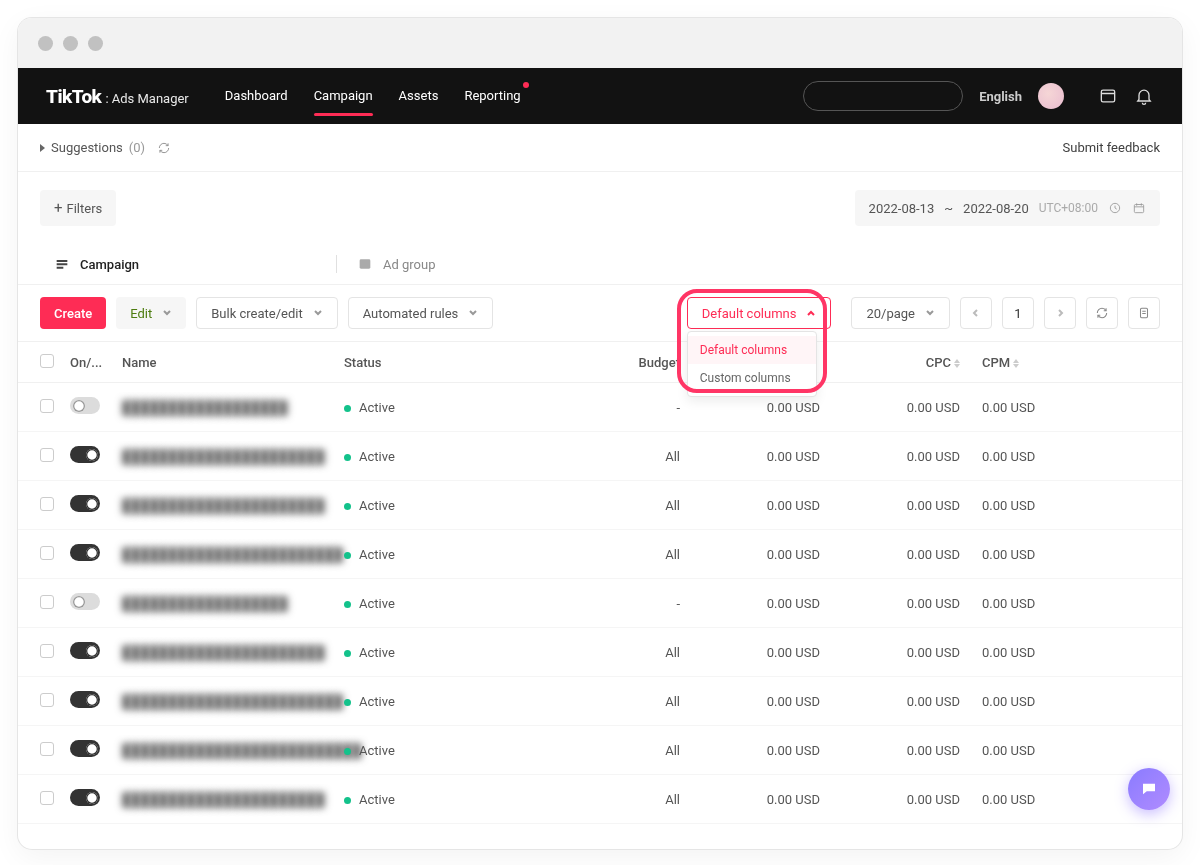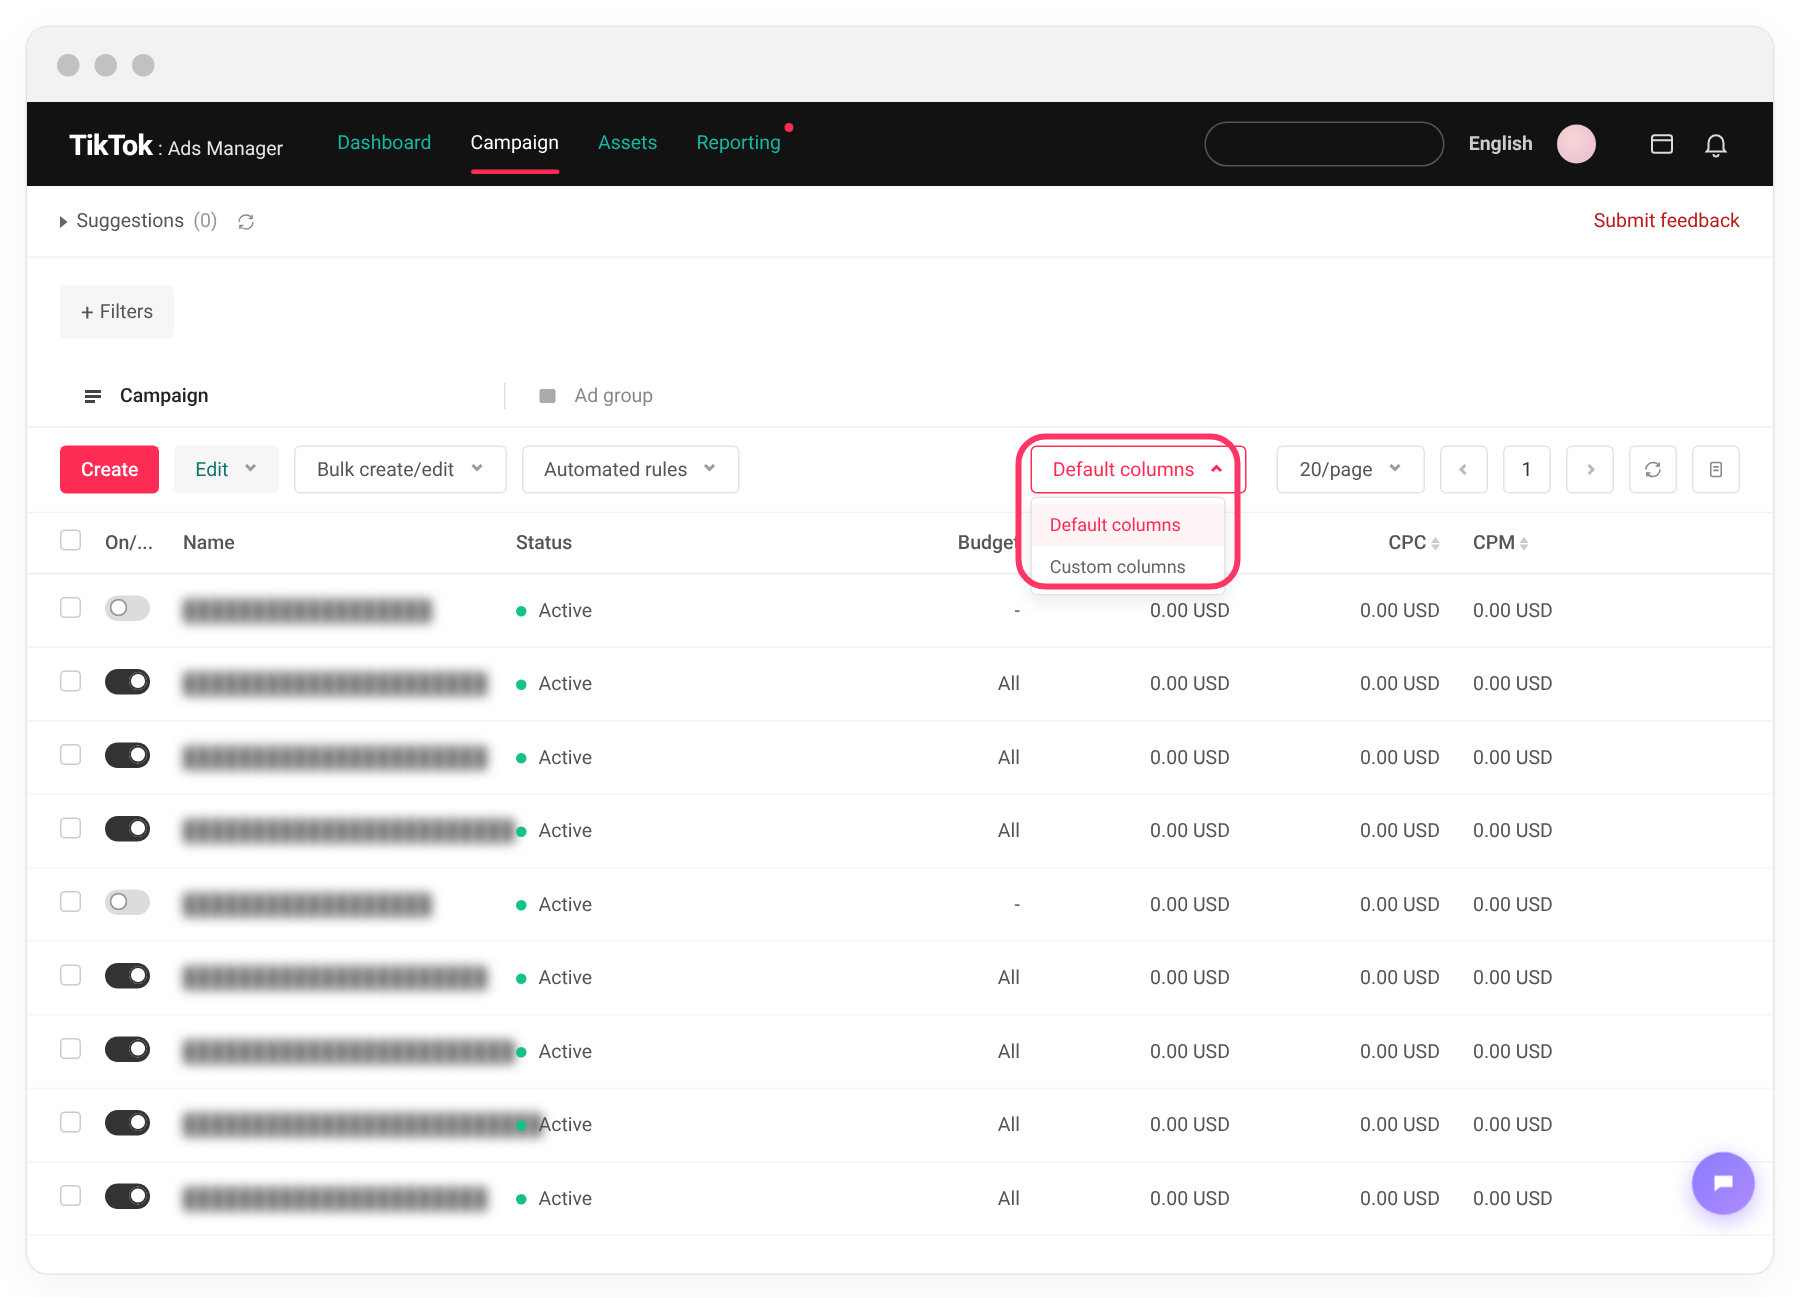--- a/index.html
+++ b/index.html
@@ -7,33 +7,33 @@
   .frame { width: 1200px; height: 865px; margin: 0 auto; padding: 18px 18px 16px 18px; background: #fff; }
   .window { width: 100%; height: 100%; border-radius: 14px; overflow: hidden; box-shadow: 0 0 0 1px #e5e5e5, 0 8px 30px rgba(0,0,0,0.05); background: #fff; display: flex; flex-direction: column; }
   .title-bar { height: 50px; background: #f2f2f2; display: flex; align-items: center; padding: 0 20px; gap: 10px; }
   .dot { width: 15px; height: 15px; border-radius: 50%; background: #c1c1c1; }
 
   .top-nav { height: 56px; background: #121212; display: flex; align-items: center; padding: 0 28px; color: #fff; }
   .brand { display: flex; align-items: baseline; gap: 2px; }
   .brand-main { font-size: 19px; font-weight: 800; letter-spacing: -0.5px; }
   .brand-sub { font-size: 13px; font-weight: 400; opacity: 0.9; margin-left: 2px; }
   .nav-links { display: flex; gap: 26px; margin-left: 36px; }
-  .nav-link { color: #14b8a6; font-size: 13px; line-height: 56px; cursor: pointer; position: relative; }
+  .nav-link { color: #ffffff; font-size: 13px; line-height: 56px; cursor: pointer; position: relative; }
   .nav-link.active { color: #fff; }
   .nav-link.active::after { content:""; position:absolute; left:0; right:0; bottom:8px; height:3px; background:#fe2c55; border-radius:2px; }
   .nav-link .dot-alert { position:absolute; top:14px; right:-8px; width:6px; height:6px; background:#fe2c55; border-radius:50%; }
   .nav-spacer { flex: 1; }
   .search-pill { width: 160px; height: 30px; border-radius: 15px; border: 1px solid #555; background: transparent; }
   .lang { margin: 0 16px; color: #ccc; font-size: 13px; cursor: pointer; font-weight: bold; }
   .avatar { width: 26px; height: 26px; border-radius: 50%; background: radial-gradient(circle at 40% 40%, #f5d6d6, #e9bcd0); margin-right: 18px; }
   .nav-icon { width: 20px; height: 20px; display: flex; align-items: center; justify-content: center; margin-left: 16px; cursor: pointer; }
   .nav-icon svg { stroke: #dcdcdc; fill: none; stroke-width: 1.6; }
 
   .suggestion-bar { height: 48px; display: flex; align-items: center; padding: 0 22px; border-bottom: 1px solid #f0f0f0; font-size: 13px; color: #555; }
-  .suggestion-bar .right { margin-left: auto; color: #b91c1c; cursor: pointer; }
+  .suggestion-bar .right { margin-left: auto; color: #404040; cursor: pointer; }
   .refresh-icon-sm { width: 14px; height: 14px; stroke: #888; fill: none; stroke-width: 1.5; margin-left: 6px; }
 
   .toolbar1 { display: flex; align-items: center; padding: 18px 22px; gap: 14px; }
   .filters-btn { height: 36px; padding: 0 14px; display: flex; align-items: center; background: #f6f6f6; border-radius: 4px; color: #555; cursor: pointer; gap: 4px; }
   .search-input { height: 36px; width: 280px; border-radius: 4px; background: #f6f6f6; display: flex; align-items: center; padding: 0 12px; color: #999; position: relative; }
   .search-input input { border:none; background: transparent; width:100%; font-size:13px; outline:none; color:#555; }
   .search-input .icon { margin-left:auto; }
   .date-box { margin-left: auto; height: 36px; background: #f6f6f6; border-radius: 4px; display: flex; align-items: center; padding: 0 14px; color: #555; gap: 10px; cursor: pointer; }
   .date-box .tz { color: #aaa; font-size: 12px; }
   .date-box svg { stroke:#999; fill:none; stroke-width:1.5; }
@@ -42,21 +42,21 @@
   .tab { height: 40px; display: flex; align-items: center; padding: 0 14px; gap: 10px; color: #888; cursor: pointer; width: 280px; }
   .tab .divider { width:1px; height:18px; background:#e0e0e0; margin-right:10px; }
   .tab svg { width:16px; height:16px; fill:#aaa; }
   .tab.active { color: #222; font-weight: 500; }
   .tab.active svg { fill:#444; }
 
   .toolbar2 { display: flex; align-items: center; padding: 12px 22px; gap: 10px; position: relative; }
   .btn { height: 32px; padding: 0 14px; border-radius: 4px; display: inline-flex; align-items: center; gap: 6px; font-size: 13px; cursor: pointer; background:#fff; border:1px solid #e4e4e4; color:#555; }
   .btn.primary { background: #fe2c55; color: #fff; border: none; font-weight: 500; }
   .btn.ghost { background: #f6f6f6; border: none; color: #555; }
-  .btn.disabled { color: #0f766e; }
+  .btn.disabled { color: #4d7c0f; }
   .btn .chev { margin-left: 4px; }
 
   .columns-wrap { margin-left: auto; position: relative; }
   .columns-btn { border: 1px solid #fe2c55; background: #fff; color: #fe2c55; }
   .columns-btn .chev svg { stroke: #fe2c55; }
   .dropdown { position: absolute; top: 34px; left: 0; width: 130px; background: #fff; border: 1px solid #e4e4e4; border-radius: 4px; box-shadow: 0 4px 12px rgba(0,0,0,0.08); z-index: 20; padding: 4px 0; font-size: 12px; }
   .drop-item { padding: 7px 12px; color: #666; cursor: pointer; }
   .drop-item.sel { color: #fe2c55; background: #fff5f7; }
   .highlight-ring { position: absolute; top: -8px; left: -10px; width: 150px; height: 104px; border: 4px solid #ff3565; border-radius: 20px; pointer-events: none; z-index: 30; }
 
@@ -146,20 +146,34 @@
     <span class="right">Submit feedback</span>
   </div>
 
   <div class="content-area">
 
   <div class="toolbar1">
     <div class="filters-btn">
       <span style="font-size:15px;line-height:1;">+</span>
       <span>Filters</span>
     </div>
+    <div class="date-box">
+      <span>2022-08-13</span>
+      <span>~</span>
+      <span>2022-08-20</span>
+      <span class="tz">UTC+08:00</span>
+      <svg width="14" height="14" viewBox="0 0 24 24">
+              <circle cx="12" cy="12" r="8"></circle>
+              <path d="M12 8v4l3 2"></path>
+            </svg>
+      <svg width="14" height="14" viewBox="0 0 24 24">
+              <rect x="4" y="6" width="16" height="14" rx="2"></rect>
+              <path d="M4 10h16M8 4v4M16 4v4"></path>
+            </svg>
+    </div>
   </div>
 
   <div class="tabs">
     <div class="tab active">
       <svg viewBox="0 0 24 24">
               <path d="M4 6h16v3H4zM4 11h16v3H4zM4 16h10v3H4z"></path>
             </svg>
       <span>Campaign</span>
     </div>
     <div class="tab">

